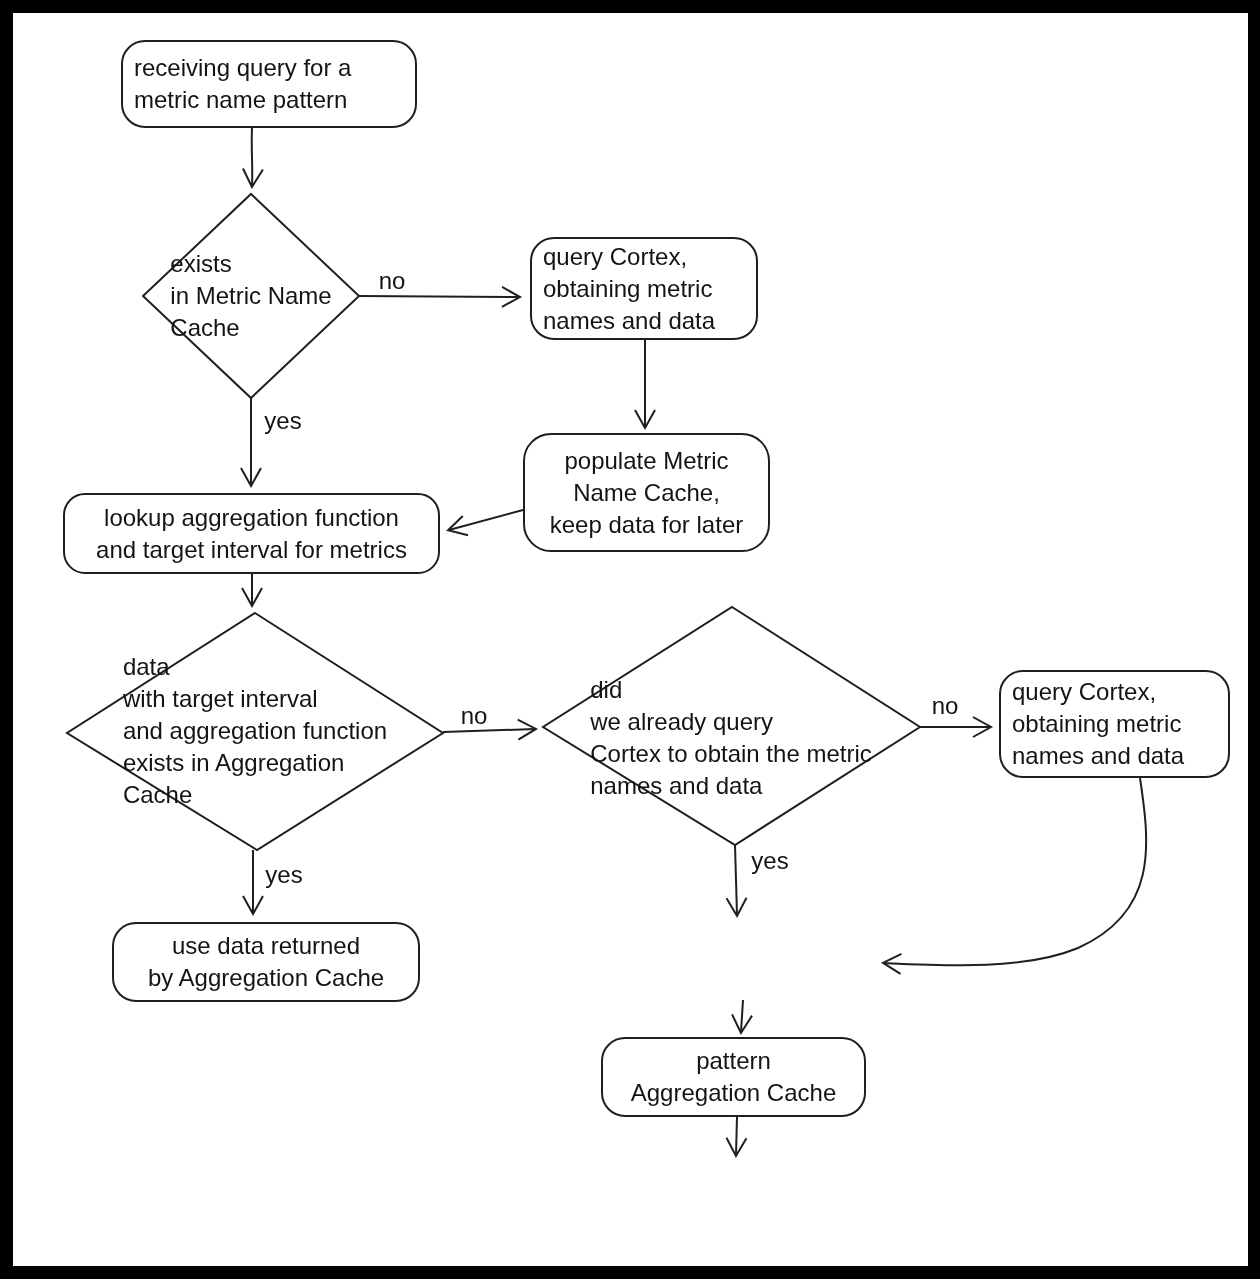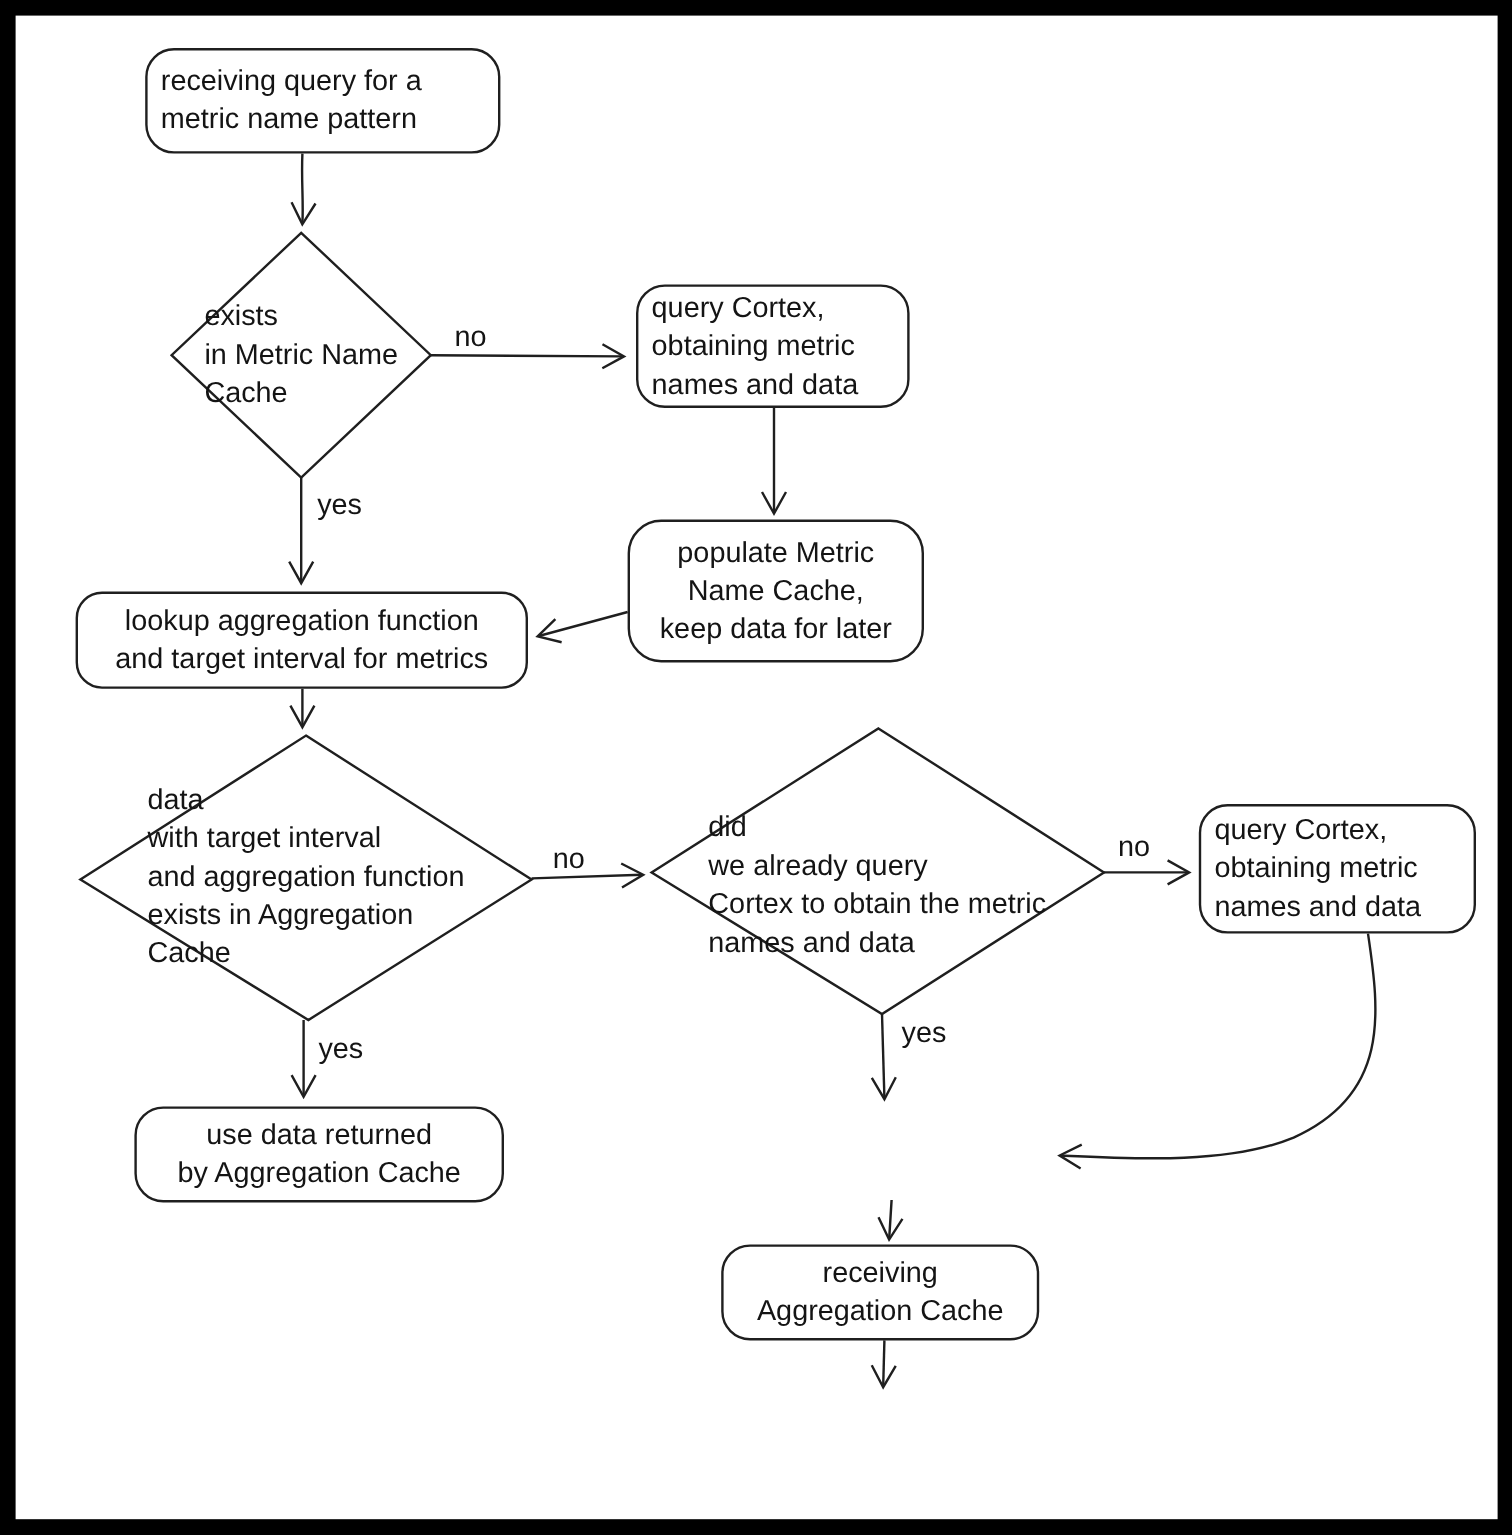--- a/index.html
+++ b/index.html
@@ -81,21 +81,21 @@
 names and data</div>
   </div>
 
   <div class="box center" style="left:112px;top:922px;width:308px;height:80px;">
     <div class="label">use data returned
 by Aggregation Cache</div>
   </div>
 
 
   <div class="box center" style="left:601px;top:1037px;width:265px;height:80px;">
-    <div class="label">receiving
+    <div class="label">pattern
 Aggregation Cache</div>
   </div>
 
 
   <div class="dlabel" style="left:251px;top:296px;">exists
 in Metric Name
 Cache</div>
   <div class="dlabel" style="left:255px;top:731px;">data
 with target interval
 and aggregation function

